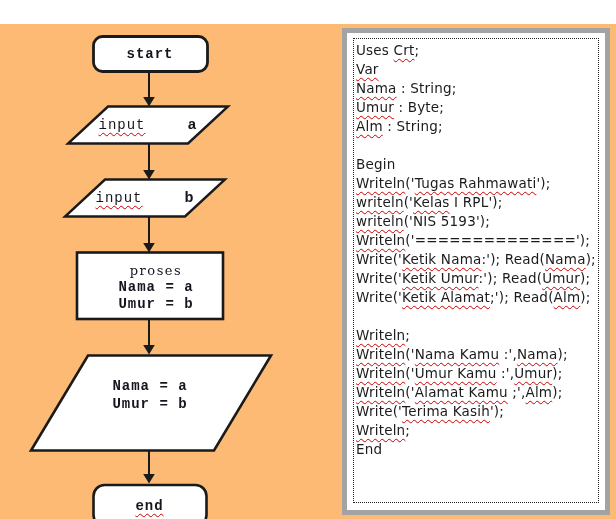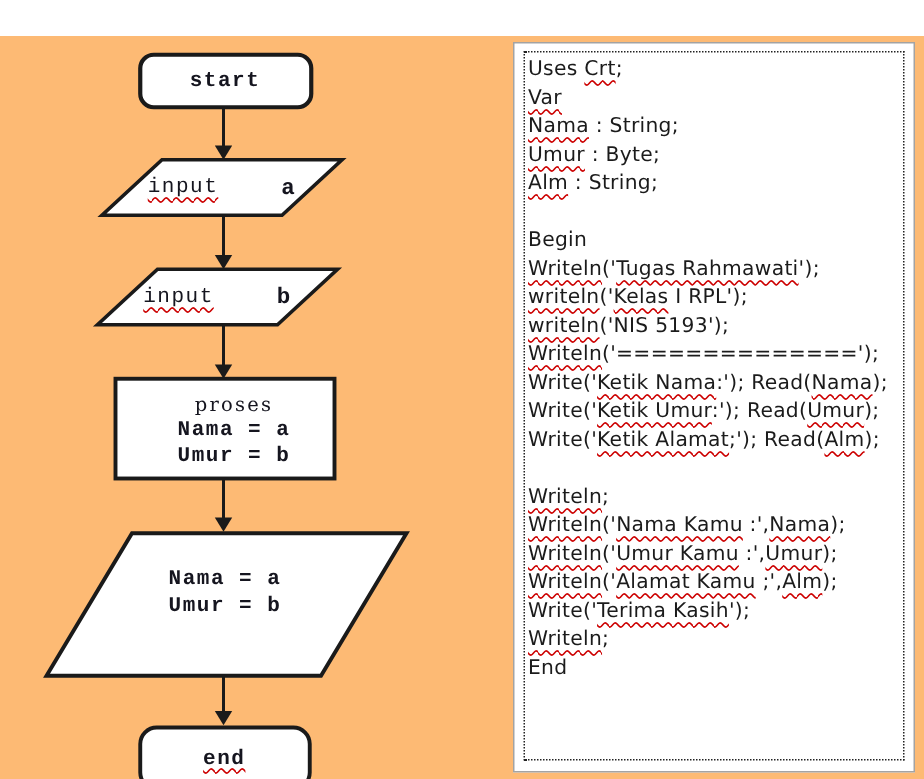--- a/index.html
+++ b/index.html
@@ -22,21 +22,21 @@
   .blk-title{font-size:13px;font-weight:500;letter-spacing:1.5px;line-height:17px;}
   .blk-assign{font-size:14px;font-weight:700;letter-spacing:1px;line-height:17px;font-family:Liberation Mono, monospace;}
   .cetak .blk-title{letter-spacing:1px;line-height:18px;}
   .cetak .blk-assign{line-height:18px;}
   
   .sq{text-decoration-line:underline;text-decoration-style:wavy;
       text-decoration-color:var(--sq-color,#cc0000);text-decoration-thickness:1px;
       text-underline-offset:3px;}
   
   .codebox{position:absolute;left:342px;top:4px;width:268px;height:487px;
-           border:1px solid #a3a3a3;background:#fff;box-sizing:border-box;}
+           border:5px solid #a3a3a3;background:#fff;box-sizing:border-box;}
   .codebox-border{position:absolute;left:6px;top:5px;right:6px;bottom:7px;
                   border:1px dotted #222;}
   .code-lines{position:absolute;left:2px;top:2px;right:2px;
               font-family:"DejaVu Sans",sans-serif;font-size:13.5px;line-height:19px;
               letter-spacing:0.2px;color:var(--code-ink,#1b1b1b);white-space:pre;}
   .code-line{height:19px;}
 </style>
 </head>
 <body>
 

